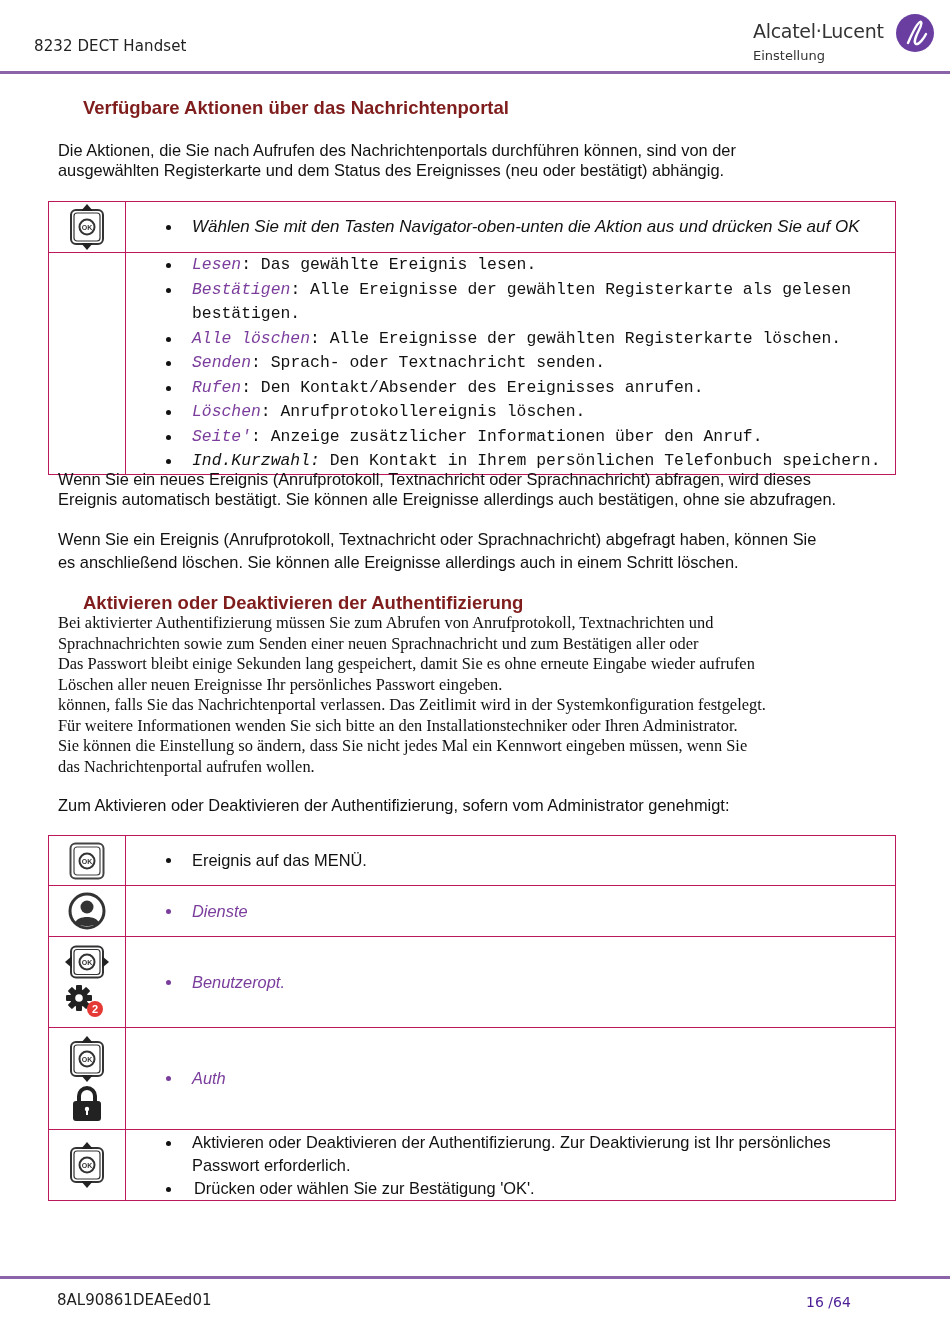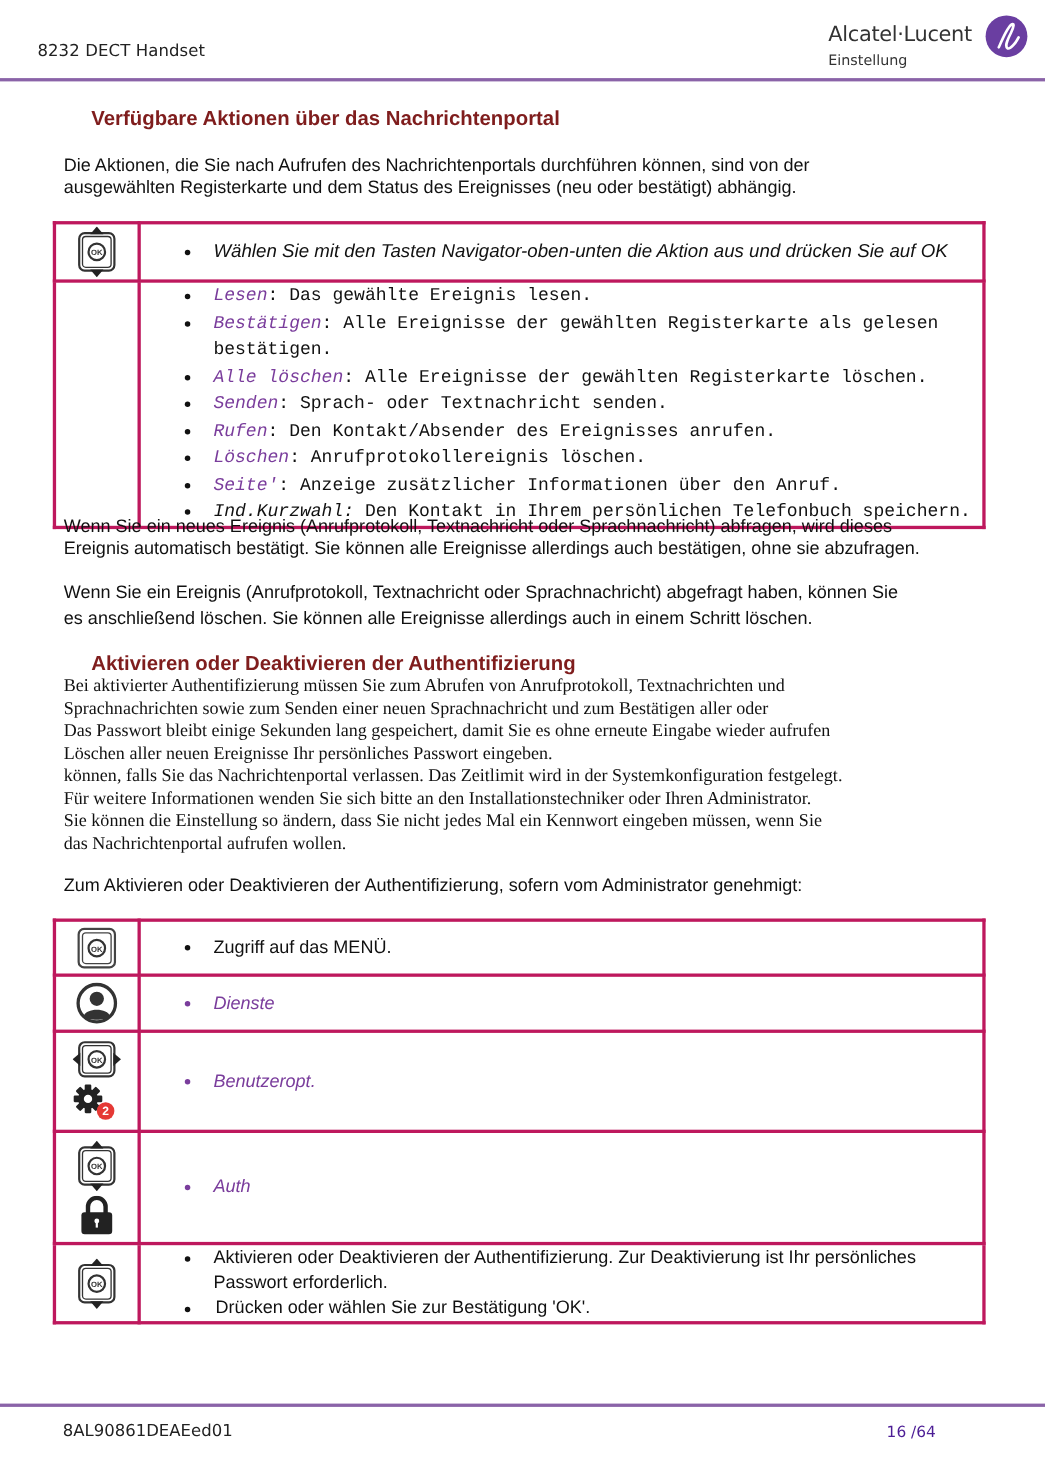--- a/index.html
+++ b/index.html
@@ -10,21 +10,21 @@
   .header-title { position: absolute; left: 34px; top: 37px; font-family: "DejaVu Sans", sans-serif; font-size: 15px; color: #222; letter-spacing: 0.1px; }
   .logo { position: absolute; left: 722px; top: 14px; width: 190px; height: 52px; margin-left: 31px; }
   .logo-brand { position: absolute; left: 0; top: 6px; font-family: "DejaVu Sans", sans-serif; font-size: 19px; color: #333; letter-spacing: -0.3px; }
   .logo-sub { position: absolute; left: 0; top: 34px; font-family: "DejaVu Sans", sans-serif; font-size: 13px; color: #333; }
   .logo-mark { position: absolute; left: 143px; top: 0; width: 38px; height: 38px; border-radius: 50%; background: #6a3ea1; }
   .rule-top { position: absolute; left: 0; top: 71px; width: 950px; height: 3px; background: #8a63a8; }
   h2 { font-size: 18.5px; font-weight: bold; color: #7f1d1d; line-height: 24px; margin-left: 25px; }
   p { font-size: 16.4px; line-height: 20.5px; color: #111; }
 
   table.steps { position: absolute; border-collapse: collapse; }
-  table.steps td { border: 3px solid #be185d; vertical-align: middle; }
+  table.steps td { border: 1px solid #be185d; vertical-align: middle; }
   td.icon-cell { width: 77px; text-align: center; padding: 2px 0; }
   td.text-cell { padding: 0 0 0 36px; }
   ul.bullets { list-style: none; }
   ul.bullets li { position: relative; font-size: 16.4px; line-height: 24.5px; color: #111; padding-left: 30px; }
   ul.bullets li::before { content: ""; position: absolute; left: 4px; top: 10px; width: 5px; height: 5px; border-radius: 50%; background: #111; }
   ul.bullets li.purple::before { background: #7a3d9c; }
   .term { color: #7a3d9c; font-style: italic; }
   .term-black { color: #111; font-style: italic; }
   .italic { font-style: italic; }
 
@@ -121,21 +121,21 @@
         <svg width="36" height="38" viewBox="0 0 36 38">
           <rect x="1.5" y="1.5" width="33" height="35" rx="5" fill="none" stroke="#444" stroke-width="2"></rect>
           <rect x="5" y="5" width="26" height="28" rx="3" fill="none" stroke="#444" stroke-width="1.2"></rect>
           <circle cx="18" cy="19" r="7.5" fill="#fff" stroke="#333" stroke-width="2"></circle>
           <text x="18" y="22" font-size="7" font-weight="bold" text-anchor="middle" fill="#333" font-family="Liberation Sans, sans-serif">OK</text>
         </svg>
       </span>
     </td>
     <td class="text-cell">
       <ul class="bullets">
-            <li><span>Zugriff auf das MENÜ.</span></li>
+            <li><span>Ereignis auf das MENÜ.</span></li>
           </ul>
     </td>
   </tr>
 
   <tr style="height:51px;">
     <td class="icon-cell">
       <span>
         <svg width="38" height="38" viewBox="0 0 38 38">
           <circle cx="19" cy="19" r="17" fill="#fff" stroke="#333" stroke-width="3"></circle>
           <circle cx="19" cy="15" r="6.5" fill="#333"></circle>

